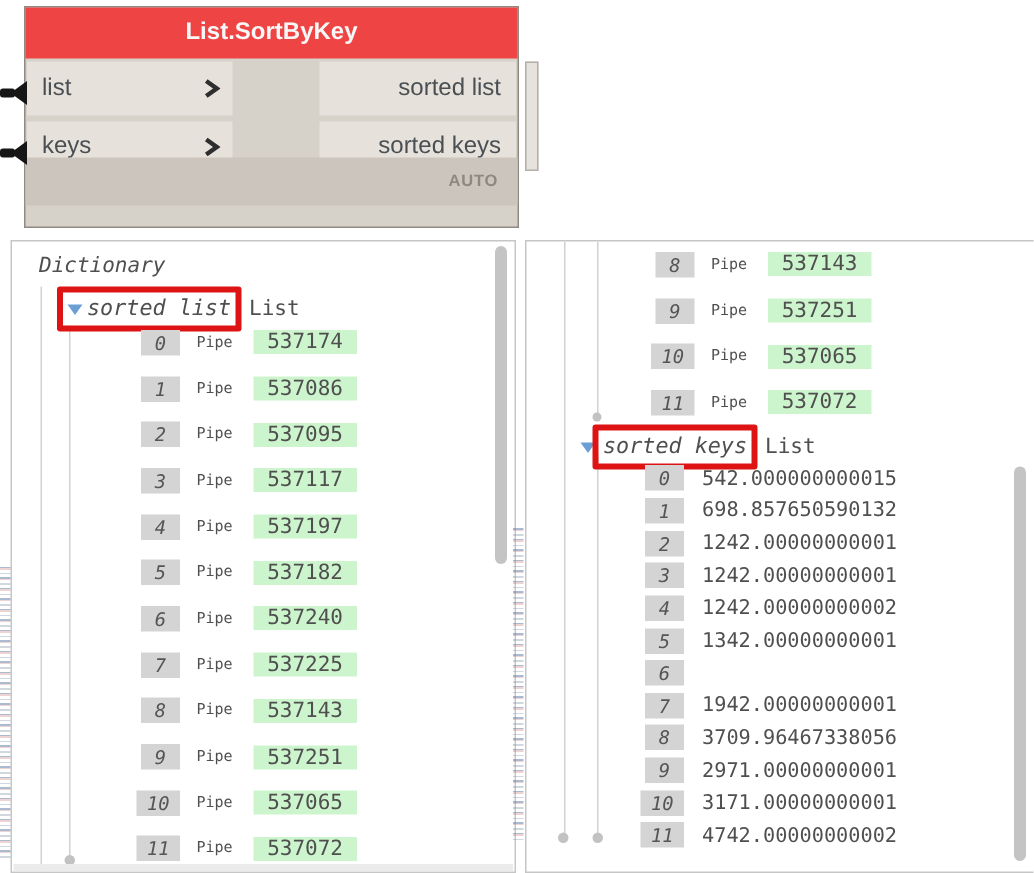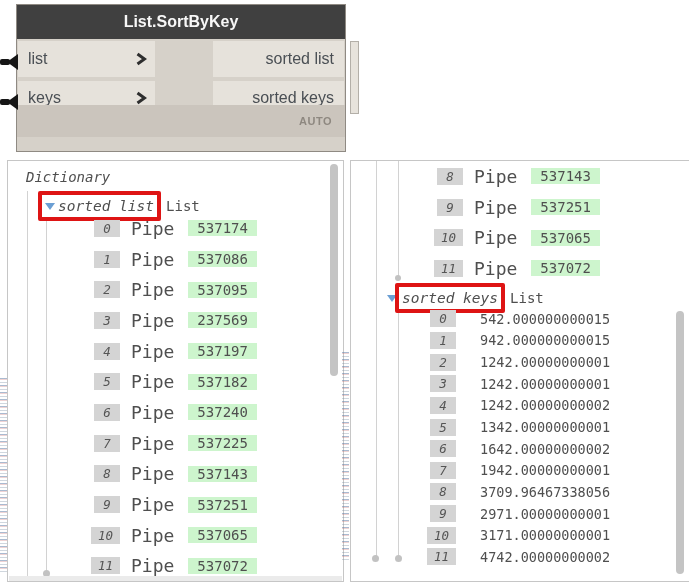--- a/index.html
+++ b/index.html
@@ -2,21 +2,21 @@
 <html><head>
 <meta charset="utf-8">
 <style>
   html,body{margin:0;padding:0;}
   body{width:689px;height:582px;position:relative;background:#fff;overflow:hidden;
        font-family:"Liberation Sans",sans-serif;}
 
   
   .node{position:absolute;left:17px;top:5px;width:328px;height:146px;background:#d6d1c9;
         box-shadow:0 0 0 1px #8f8a83;}
-  .node-header{position:absolute;left:0;top:0;width:100%;height:34px;background:#404040;
+  .node-header{position:absolute;left:0;top:0;width:100%;height:34px;background:#ef4444;
         color:#f7f7f7;font-size:16px;font-weight:bold;text-align:center;line-height:34px;}
   .port-row{position:absolute;background:#e6e2db;display:flex;align-items:center;
         font-size:16px;color:#4a4f54;}
   .in-row{left:1px;width:137px;padding-left:10px;box-sizing:border-box;justify-content:space-between;}
   .out-row{left:196px;width:131px;justify-content:flex-end;padding-right:10px;box-sizing:border-box;}
   .row-a{top:36px;height:36px;}
   .row-b{top:76px;height:34px;}
   .chevron{margin-right:8px;display:flex;align-items:center;}
   .node-footer{position:absolute;left:0;top:100px;width:100%;height:32px;background:#cbc5bd;}
   .lacing{position:absolute;right:13px;top:0;height:32px;line-height:32px;
@@ -46,23 +46,23 @@
   .type-label{margin-left:5px;font-size:14px;}
   .rows{position:absolute;left:0;right:0;}
   .pipe-row{height:30.7px;display:flex;align-items:center;}
   .key-row{height:21.65px;display:flex;align-items:center;}
   .idx-cell{display:flex;justify-content:flex-end;}
   .pl .pipe-row .idx-cell{padding-left:57px;min-width:55px;box-sizing:content-box;}
   .pr .pipe-row .idx-cell{padding-left:65px;min-width:47px;}
   .pr .key-row .idx-cell{padding-left:60px;min-width:45px;}
   .idx-badge{background:#d4d4d4;color:#555;font-style:italic;font-size:12.5px;
         padding:1px 7px;min-width:12px;text-align:center;}
-  .pipe-type{margin-left:11px;font-size:18px;}
+  .pipe-type{margin-left:11px;font-size:10px;}
   .val-badge{margin-left:14px;background:#cdf5cd;color:#4f4f4f;font-size:14px;padding:0 9px;}
-  .key-val{margin-left:24px;font-size:13.5px;white-space:nowrap;}
+  .key-val{margin-left:12px;font-size:13.5px;white-space:nowrap;}
   .scroll-thumb{position:absolute;width:8px;background:#c4c4c4;border-radius:4px;}
   .bottom-strip{position:absolute;left:1px;right:1px;bottom:0;height:5px;background:#ebebeb;}
   .mini-text{position:absolute;width:7px;
         background:repeating-linear-gradient(180deg,
           rgba(100,130,170,.55) 0 1px, rgba(190,80,80,.25) 1px 2px,
           transparent 2px 4px, rgba(120,140,160,.35) 4px 5px, transparent 5px 7px);}
 </style>
 </head>
 <body>
 
@@ -148,21 +148,21 @@
         </span>
         <span class="pipe-type">Pipe</span>
         <span class="val-badge">537095</span>
       </div>
 
       <div class="pipe-row">
         <span class="idx-cell">
           <span class="idx-badge">3</span>
         </span>
         <span class="pipe-type">Pipe</span>
-        <span class="val-badge">237569</span>
+        <span class="val-badge">537117</span>
       </div>
 
       <div class="pipe-row">
         <span class="idx-cell">
           <span class="idx-badge">4</span>
         </span>
         <span class="pipe-type">Pipe</span>
         <span class="val-badge">537197</span>
       </div>
 
@@ -284,21 +284,21 @@
         <span class="idx-cell">
           <span class="idx-badge">0</span>
         </span>
         <span class="key-val">542.000000000015</span>
       </div>
 
       <div class="key-row">
         <span class="idx-cell">
           <span class="idx-badge">1</span>
         </span>
-        <span class="key-val">942.000000000015</span>
+        <span class="key-val">698.857650590132</span>
       </div>
 
       <div class="key-row">
         <span class="idx-cell">
           <span class="idx-badge">2</span>
         </span>
         <span class="key-val">1242.00000000001</span>
       </div>
 
       <div class="key-row">
@@ -319,21 +319,20 @@
         <span class="idx-cell">
           <span class="idx-badge">5</span>
         </span>
         <span class="key-val">1342.00000000001</span>
       </div>
 
       <div class="key-row">
         <span class="idx-cell">
           <span class="idx-badge">6</span>
         </span>
-        <span class="key-val">1642.00000000002</span>
       </div>
 
       <div class="key-row">
         <span class="idx-cell">
           <span class="idx-badge">7</span>
         </span>
         <span class="key-val">1942.00000000001</span>
       </div>
 
       <div class="key-row">

